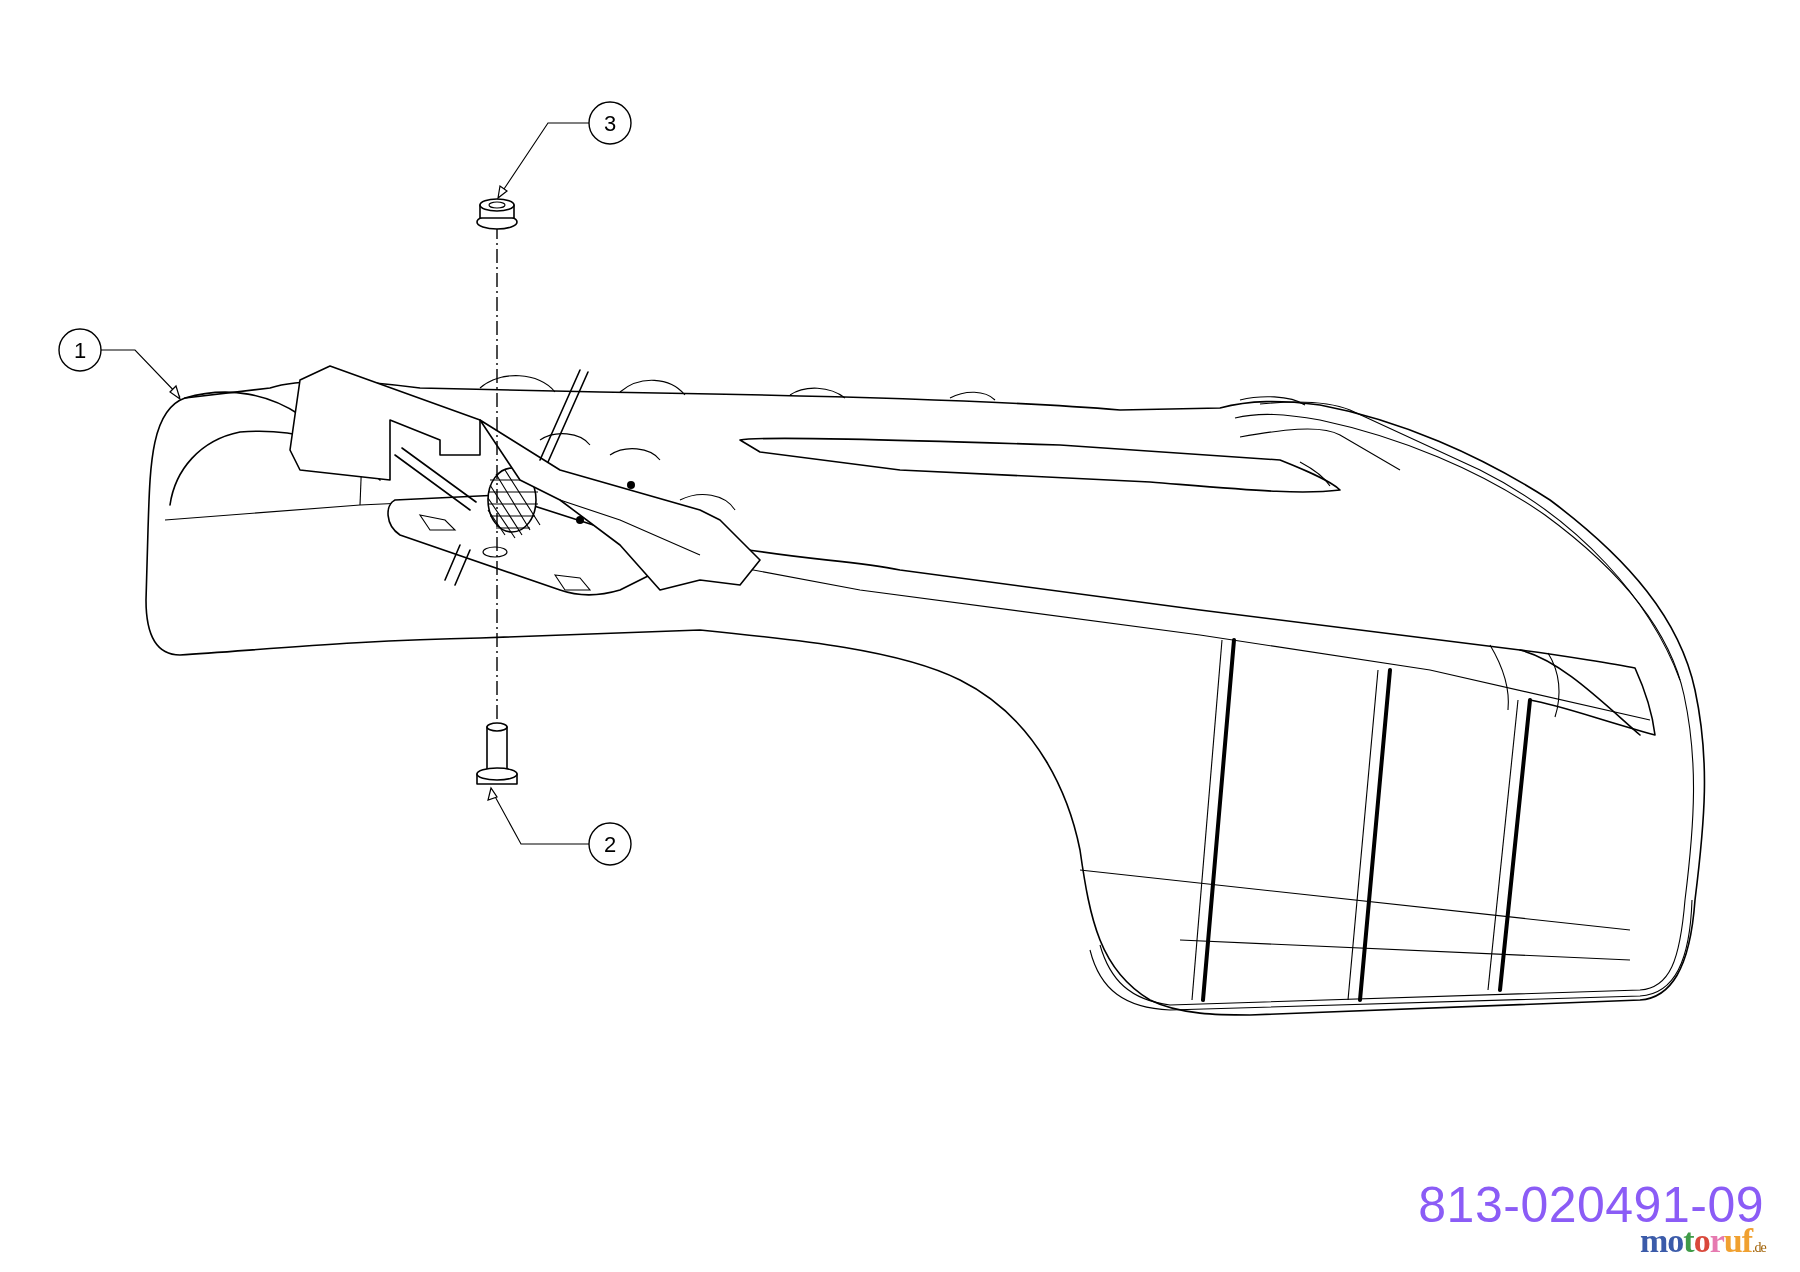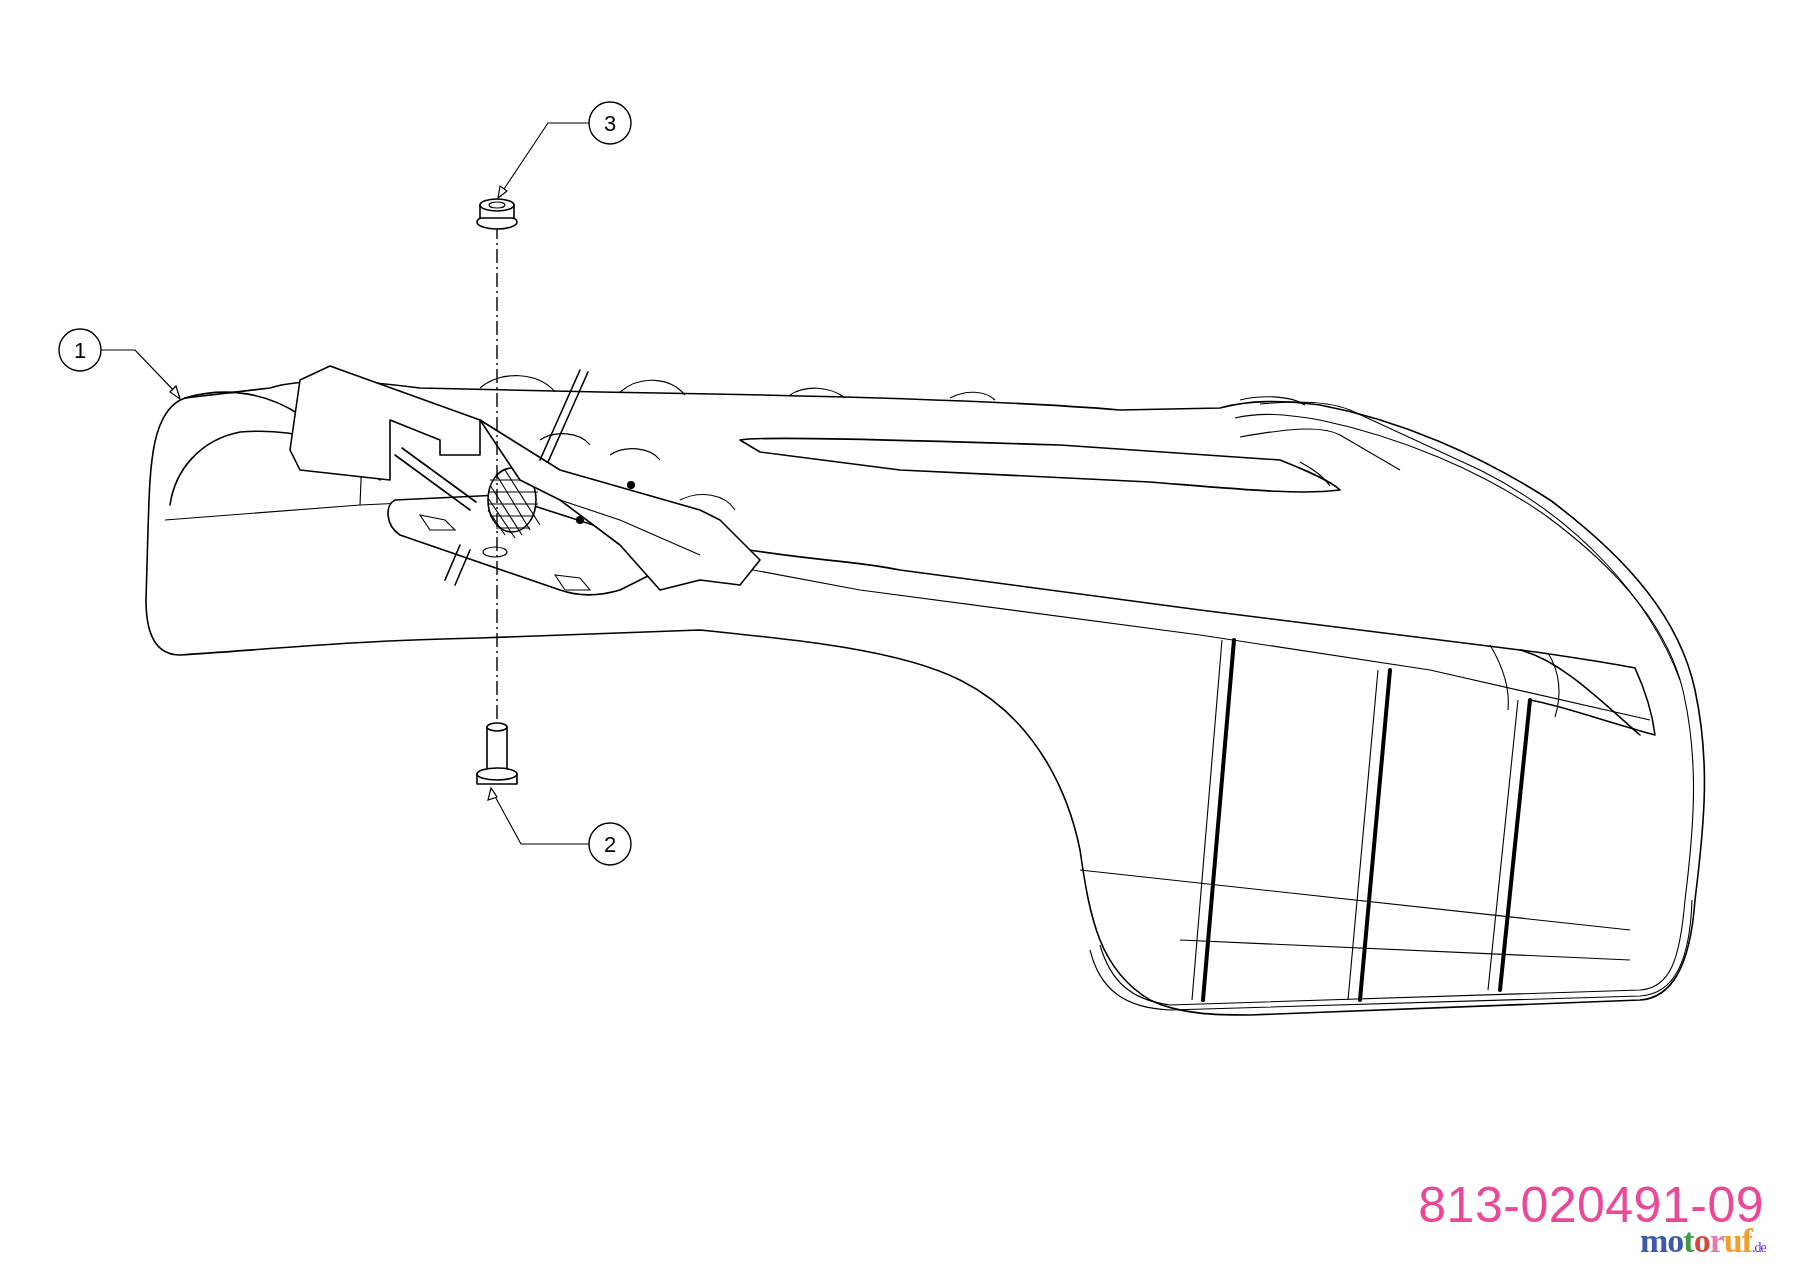--- a/index.html
+++ b/index.html
@@ -6,23 +6,23 @@
   body { width: 1800px; height: 1272px; position: relative; overflow: hidden; font-family: "Liberation Sans", sans-serif; }
   #canvas { position: absolute; left: 0; top: 0; width: 1800px; height: 1272px; }
   svg { position: absolute; left: 0; top: 0; }
   .ln { fill: none; stroke: #000; stroke-width: 1.6; stroke-linejoin: round; stroke-linecap: round; }
   .ln-thin { fill: none; stroke: #000; stroke-width: 1.1; }
   .ln-thick { fill: none; stroke: #000; stroke-width: 4; stroke-linecap: round; }
   .fill-w { fill: #fff; stroke: #000; stroke-width: 1.6; stroke-linejoin: round; }
   .dash { fill: none; stroke: #000; stroke-width: 1.4; stroke-dasharray: 14 4 2 4; }
   .callout-circle { fill: #fff; stroke: #000; stroke-width: 1.4; }
   .callout-text { font-family: "Liberation Sans", sans-serif; font-size: 22px; fill: #000; text-anchor: middle; dominant-baseline: central; }
-  .part-number { position: absolute; right: 36px; top: 1176px; font-family: "Liberation Sans", sans-serif; font-size: 50px; color: #ec4899; letter-spacing: 0.5px; }
+  .part-number { position: absolute; right: 36px; top: 1176px; font-family: "Liberation Sans", sans-serif; font-size: 50px; color: #8b5cf6; letter-spacing: 0.5px; }
   .watermark { position: absolute; left: 1640px; top: 1222px; font-family: "Liberation Serif", serif; font-size: 34px; font-weight: bold; letter-spacing: -1px; }
-  .watermark .tld { font-size: 14px; font-weight: normal; color: #6d28d9; }
+  .watermark .tld { font-size: 14px; font-weight: normal; color: #a16207; }
 </style>
 </head>
 <body>
 
 <div id="canvas">
 <svg width="1800" height="1272" viewBox="0 0 1800 1272">
 
   <g>
 
     <path class="fill-w" d="M185 398

